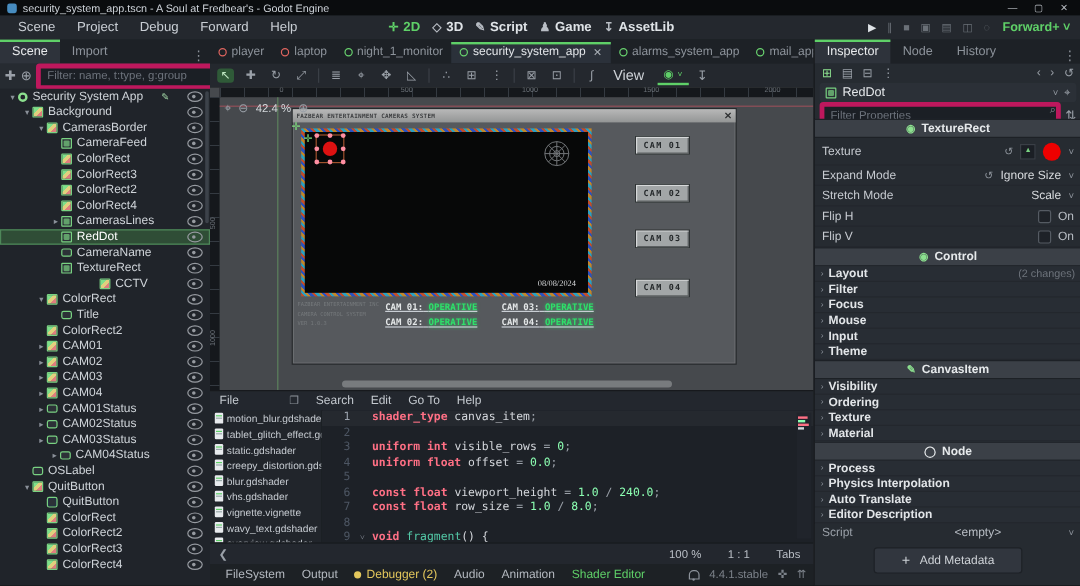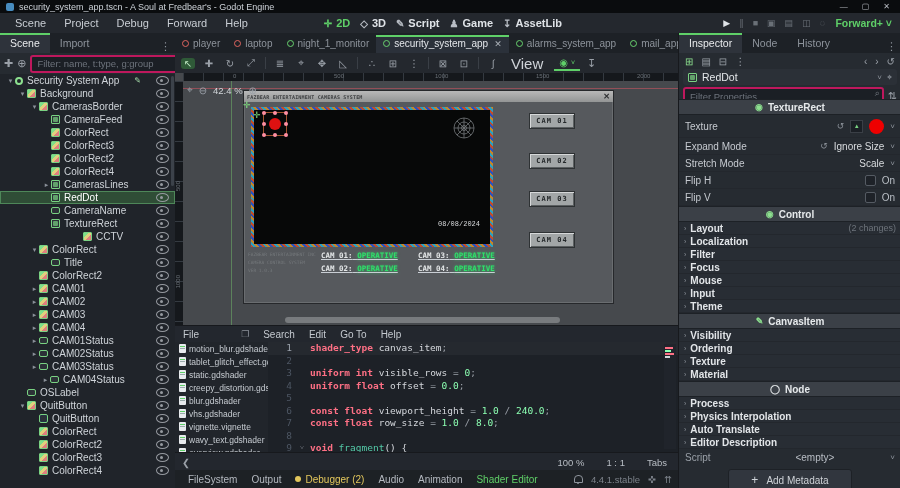--- a/index.html
+++ b/index.html
@@ -26,21 +26,21 @@
   #renderer{position:absolute;right:8px;color:#5fd068;font-weight:bold;font-size:10.5px;}
   
   #left-dock{left:0;top:33px;width:175px;height:455px;background:#262b31;border-right:1px solid #17191d;}
   #right-dock{left:678px;top:33px;width:222px;height:455px;background:#262b31;border-left:1px solid #17191d;}
   .dock-tabs{height:20px;background:#1d2126;display:flex;align-items:flex-end;}
   .dock-tab{padding:3px 10px 4px;color:#8d939b;font-size:10.5px;}
   .dock-tab.active{background:#2e333b;color:#e8eaec;border-top:2px solid #5fd068;padding-top:2px;}
   .dots{margin-left:auto;color:#8d939b;padding:0 4px;}
   
   #scene-filter-row{height:21px;display:flex;align-items:center;gap:4px;padding:0 4px;background:#262b31;}
-  .mini-input{flex:1;height:14px;background:#1b1f25;border:2px solid #be185d;border-radius:3px;color:#c9ced4;
+  .mini-input{flex:1;height:14px;background:#1b1f25;border:4px solid #be185d;border-radius:3px;color:#c9ced4;
               font-size:9.5px;padding:0 16px 0 5px;font-family:"Liberation Sans",sans-serif;}
   .mini-input::placeholder{color:#6d737c;}
   .input-wrap{position:relative;flex:1;display:flex;}
   .input-search{position:absolute;right:4px;top:1px;font-size:9px;color:#7c828a;}
   
   #scene-tree{position:absolute;left:0;top:41px;width:175px;bottom:0;background:#20242a;overflow:hidden;}
   .tree-row{height:13px;display:flex;align-items:center;position:relative;}
   .tree-row .lbl{margin-left:4px;color:#cfd4d9;font-size:10px;white-space:nowrap;}
   .tree-row.selected{background:#2f4d36;box-shadow:inset 0 0 0 1px #4e8759;}
   .tree-row.selected .lbl{color:#fff;}
@@ -60,21 +60,21 @@
   #scene-tabs{height:20px;background:#1d2126;display:flex;align-items:flex-end;overflow:hidden;}
   .stab{display:flex;gap:4px;align-items:center;padding:3px 7px 4px;color:#8d939b;font-size:10px;white-space:nowrap;}
   .stab .dot{width:7px;height:7px;border-radius:50%;border:1.5px solid currentColor;box-sizing:border-box;}
   .stab.active{background:#2b313a;color:#e2e5e9;border-top:2px solid #5fd068;padding-top:1px;}
   .stab .x{color:#aab0b7;font-size:9px;margin-left:2px;}
   
   #vp-toolbar{height:20px;background:#24282e;display:flex;align-items:center;gap:7px;padding:0 6px;border-bottom:1px solid #17191d;}
   #vp-toolbar .tool{width:14px;font-size:10px;}
   #vp-toolbar .tool.active{background:#2f5a38;border-radius:3px;color:#bfe8c3;}
   #vp-toolbar .sep{width:1px;height:12px;background:#3a3f46;}
-  #view-menu{color:#cfd3d8;font-size:15px;padding:0 4px;}
+  #view-menu{color:#cfd3d8;font-size:12px;padding:0 4px;}
   #cam-preview{display:flex;align-items:center;gap:3px;border-bottom:2px solid #5fd068;padding:1px 5px;color:#5fd068;font-size:10px;}
   
   #viewport{position:absolute;left:0;top:40px;width:503px;height:252px;background:#46494d;overflow:hidden;}
   #ruler-x{position:absolute;left:8px;top:0;right:0;height:8px;background:#15181c;
            background-image:repeating-linear-gradient(90deg,#343a41 0 1px,transparent 1px 20px);}
   #ruler-y{position:absolute;left:0;top:8px;width:8px;bottom:0;background:#15181c;
            background-image:repeating-linear-gradient(180deg,#343a41 0 1px,transparent 1px 20px);}
   .rlx{position:absolute;top:0;font-size:6px;color:#6a7077;}
   .rly{position:absolute;left:0;font-size:6px;color:#6a7077;writing-mode:vertical-rl;transform:rotate(180deg);}
   #axis-x{position:absolute;left:8px;right:0;top:15px;height:1px;background:rgba(199,84,96,.6);}
@@ -82,21 +82,21 @@
   #zoom-ctrl{position:absolute;left:12px;top:11px;display:flex;gap:6px;align-items:center;color:#d4d8dc;font-size:9.5px;z-index:5;}
   #zoom-ctrl .ico{font-size:10px;}
   
   #game-window{position:absolute;left:68px;top:17px;width:369px;height:212px;background:#56595d;border:1px solid #26282b;box-shadow:0 0 0 1px #6a6d70 inset;}
   #gw-titlebar{height:11px;background:linear-gradient(#b8b8b8,#939595);display:flex;align-items:center;padding:0 3px;}
   #gw-title{font-family:"DejaVu Sans Mono",monospace;font-size:5px;color:#3c3e40;letter-spacing:.2px;filter:blur(.3px);font-weight:bold;}
   #gw-close{margin-left:auto;color:#2d2f31;font-size:8px;font-weight:bold;}
   #feed-border{position:absolute;left:7px;top:16px;width:242px;height:140px;padding:3px;box-sizing:border-box;
      background:repeating-linear-gradient(45deg,#c24e2a 0 2px,#2aa0c2 2px 4px,#c2862a 4px 6px,#2a54c2 6px 8px);}
   #feed{width:100%;height:100%;background:#070808;position:relative;}
-  #gw-date{position:absolute;right:10px;bottom:16px;font-family:Liberation Mono, monospace;font-size:7px;color:#d8dadc;filter:blur(.2px);margin-left:16px;}
+  #gw-date{position:absolute;right:10px;bottom:4px;font-family:Liberation Serif, serif;font-size:7px;color:#d8dadc;filter:blur(.2px);margin-left:16px;}
   #web-icon{position:absolute;right:14px;top:6px;opacity:.75;}
   .cam-btn{position:absolute;left:285px;width:44px;height:14px;background:#a2a6a7;border:1px solid #2e3234;
      box-shadow:inset 1px 1px 0 #d6d8d9, inset -1px -1px 0 #5c6062;color:#24282a;
      font-family:"DejaVu Sans Mono",monospace;font-size:7px;font-weight:bold;text-align:center;line-height:14px;letter-spacing:1px;}
   #gw-footer-left{position:absolute;left:4px;top:160px;color:#75797c;font-size:4.5px;font-family:"DejaVu Sans Mono",monospace;line-height:8px;filter:blur(.2px);}
   .status-line{position:absolute;font-family:"DejaVu Sans Mono",monospace;font-size:7.5px;font-weight:bold;white-space:nowrap;text-decoration:underline;}
   .status-line .sl{color:#e3e6e7;}
   .status-line .sv{color:#2ee06a;text-shadow:0 0 3px rgba(46,224,106,.6);}
   
   #sel-box{position:absolute;left:19px;top:21px;width:22px;height:22px;border:1px solid #a0522d;}
@@ -746,24 +746,20 @@
           <span class="hico">◉</span>
           <span>Control</span>
         </div>
         <div class="i-group">
           <span class="ga">›</span>
           <span class="gl">Layout</span>
           <span class="note">(2 changes)</span>
         </div>
         <div class="i-group">
           <span class="ga">›</span>
-          <span class="gl">Localization</span>
-        </div>
-        <div class="i-group">
-          <span class="ga">›</span>
           <span class="gl">Filter</span>
         </div>
         <div class="i-group">
           <span class="ga">›</span>
           <span class="gl">Focus</span>
         </div>
         <div class="i-group">
           <span class="ga">›</span>
           <span class="gl">Mouse</span>
         </div>

